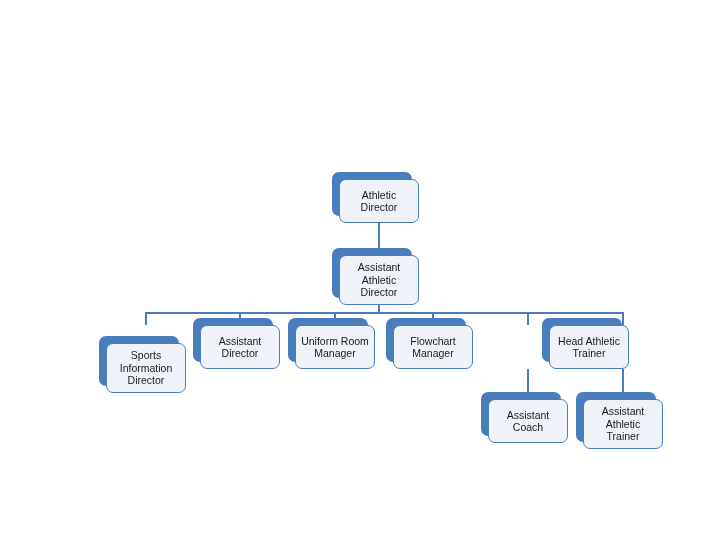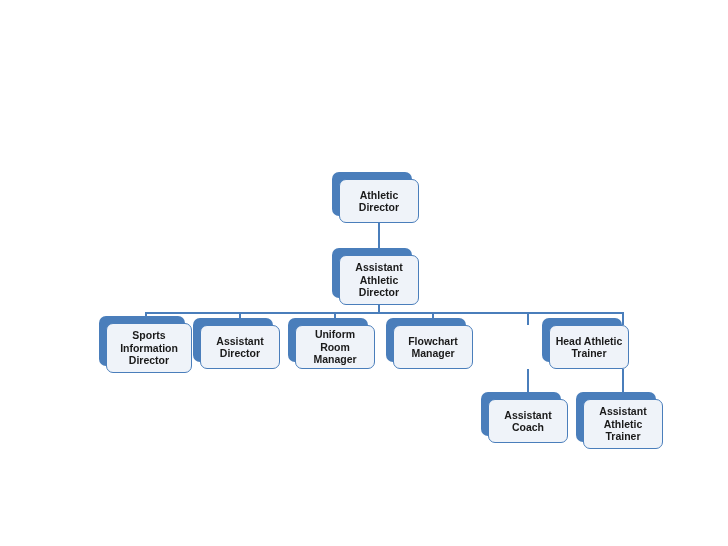--- a/index.html
+++ b/index.html
@@ -90,21 +90,20 @@
     justify-content: center;
   }
   .node .label {
     font-family: "Liberation Sans", sans-serif;
     font-size: 10.5px;
     line-height: 12.5px;
     color: #1a1a1a;
     text-align: center;
     padding: 0 3px;
     white-space: pre-line;
-    font-weight: bold;
   }
 </style>
 </head>
 <body>
 
 <div id="slide">
 
 
   <div id="chart">
 
@@ -127,21 +126,21 @@
         </div>
       </div>
       <div class="node" style="left: 332px; top: 136px; width: 80px; height: 50px;">
         <div class="shadow"></div>
         <div class="face">
           <div class="label">Assistant
 Athletic
 Director</div>
         </div>
       </div>
-      <div class="node" style="left: 99px; top: 204px; width: 80px; height: 50px; padding-left: 6px;">
+      <div class="node" style="left: 99px; top: 224px; width: 80px; height: 50px;">
         <div class="shadow"></div>
         <div class="face">
           <div class="label">Sports
 Information
 Director</div>
         </div>
       </div>
       <div class="node" style="left: 193px; top: 206px; width: 80px; height: 44px;">
         <div class="shadow"></div>
         <div class="face">

